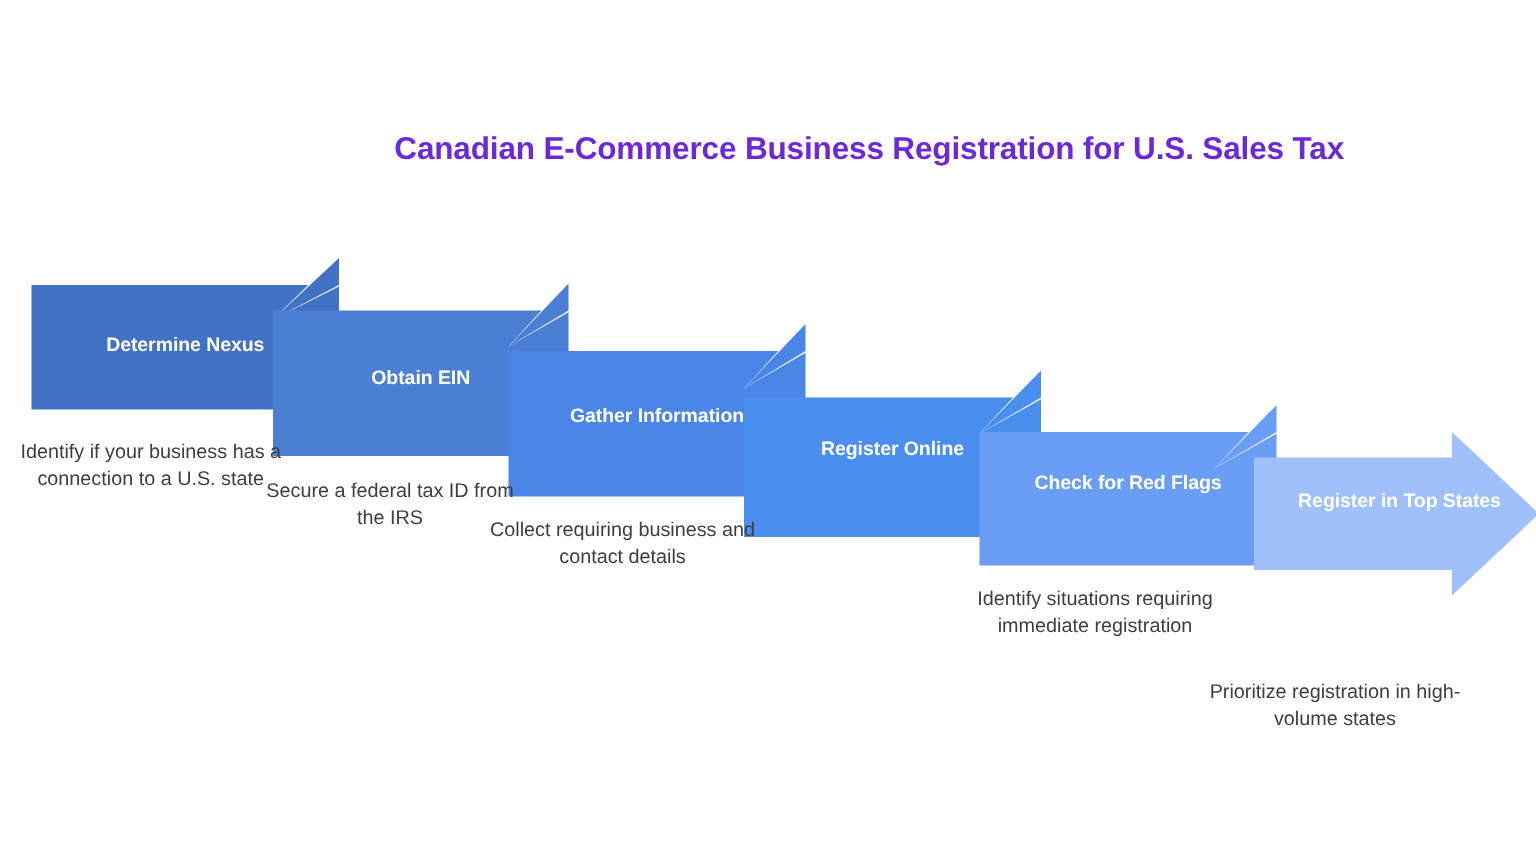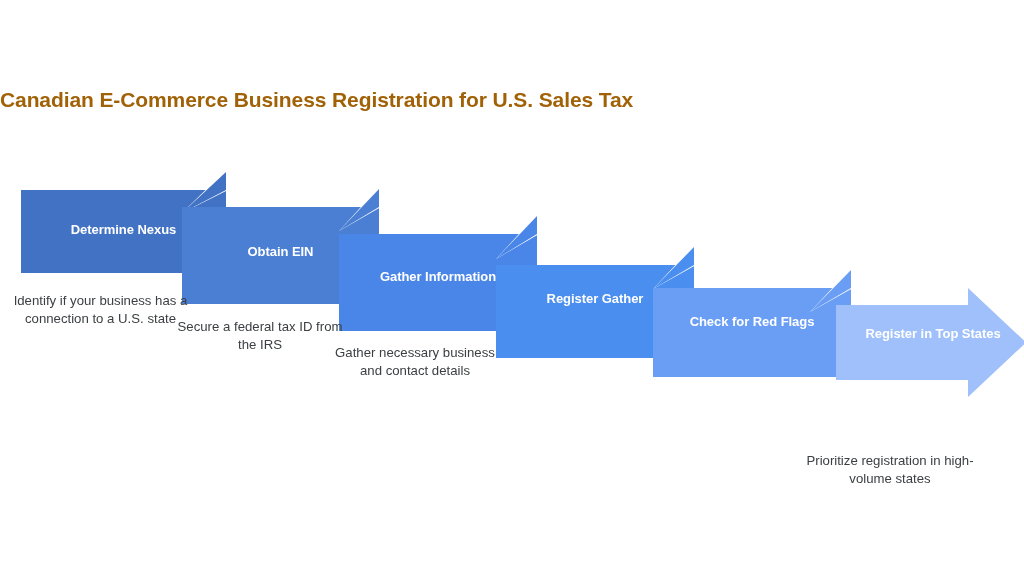--- a/index.html
+++ b/index.html
@@ -21,24 +21,24 @@
     width: 1024px;
     height: 576px;
     background: #ffffff;
   }
 
   #chart-title {
     position: absolute;
     left: 0;
     top: 88px;
     width: 896px;
-    text-align: left;
+    text-align: right;
     font-size: 21px;
     font-weight: bold;
-    color: #a16207;
+    color: #6d28d9;
     letter-spacing: -0.1px;
     white-space: nowrap;
   }
 
   
   .step {
     position: absolute;
   }
 
   .step-shape {
@@ -111,21 +111,21 @@
         <div class="step-label" style="left: 0px; width: 198px; top: 35px;">Gather Information</div>
       </div>
       <div class="step" style="left: 496px; top: 265px; width: 198px; height: 93px;">
         <div class="step-shape">
           <svg width="202" height="133" viewBox="-2 -20 202 133" style="position: absolute; left: -2px; top: -20px;">
             <polygon points="0,0 198,0 198,93 0,93" fill="#4a8ef0"></polygon>
             <polygon points="157,24 200,-22 200,0" fill="#ffffff"></polygon>
             <polygon points="157,24 198,-18 198,0" fill="#4a8ef0"></polygon>
           </svg>
         </div>
-        <div class="step-label" style="left: 0px; width: 198px; top: 26px;">Register Gather</div>
+        <div class="step-label" style="left: 0px; width: 198px; top: 26px;">Register Online</div>
       </div>
       <div class="step" style="left: 653px; top: 288px; width: 198px; height: 89px;">
         <div class="step-shape">
           <svg width="202" height="129" viewBox="-2 -20 202 129" style="position: absolute; left: -2px; top: -20px;">
             <polygon points="0,0 198,0 198,89 0,89" fill="#6a9ef5"></polygon>
             <polygon points="157,24 200,-22 200,0" fill="#ffffff"></polygon>
             <polygon points="157,24 198,-18 198,0" fill="#6a9ef5"></polygon>
           </svg>
         </div>
         <div class="step-label" style="left: 0px; width: 198px; top: 26px;">Check for Red Flags</div>
@@ -135,15 +135,16 @@
           <svg width="194" height="115" viewBox="-2 -20 194 115" style="position: absolute; left: -2px; top: -20px;">
             <polygon points="0,0 132,0 132,-17 190,37.5 132,92 132,75 0,75" fill="#9fc0fa"></polygon>
           </svg>
         </div>
         <div class="step-label" style="left: 22px; width: 150px; top: 21px;">Register in Top States</div>
       </div>
     </div>
 
 <div class="step-caption" style="left: 8px; top: 292px; width: 185px;">Identify if your business has a connection to a U.S. state</div>
     <div class="step-caption" style="left: 170px; top: 318px; width: 180px;">Secure a federal tax ID from the IRS</div>
-    <div class="step-caption" style="left: 325px; top: 344px; width: 180px;">Gather necessary business and contact details</div>
+    <div class="step-caption" style="left: 325px; top: 344px; width: 180px;">Collect requiring business and contact details</div>
+    <div class="step-caption" style="left: 640px; top: 390px; width: 180px;">Identify situations requiring immediate registration</div>
     <div class="step-caption" style="left: 800px; top: 411px; width: 180px; margin-top: 41px;">Prioritize registration in high-volume states</div>
   </div>
 
 </body></html>

